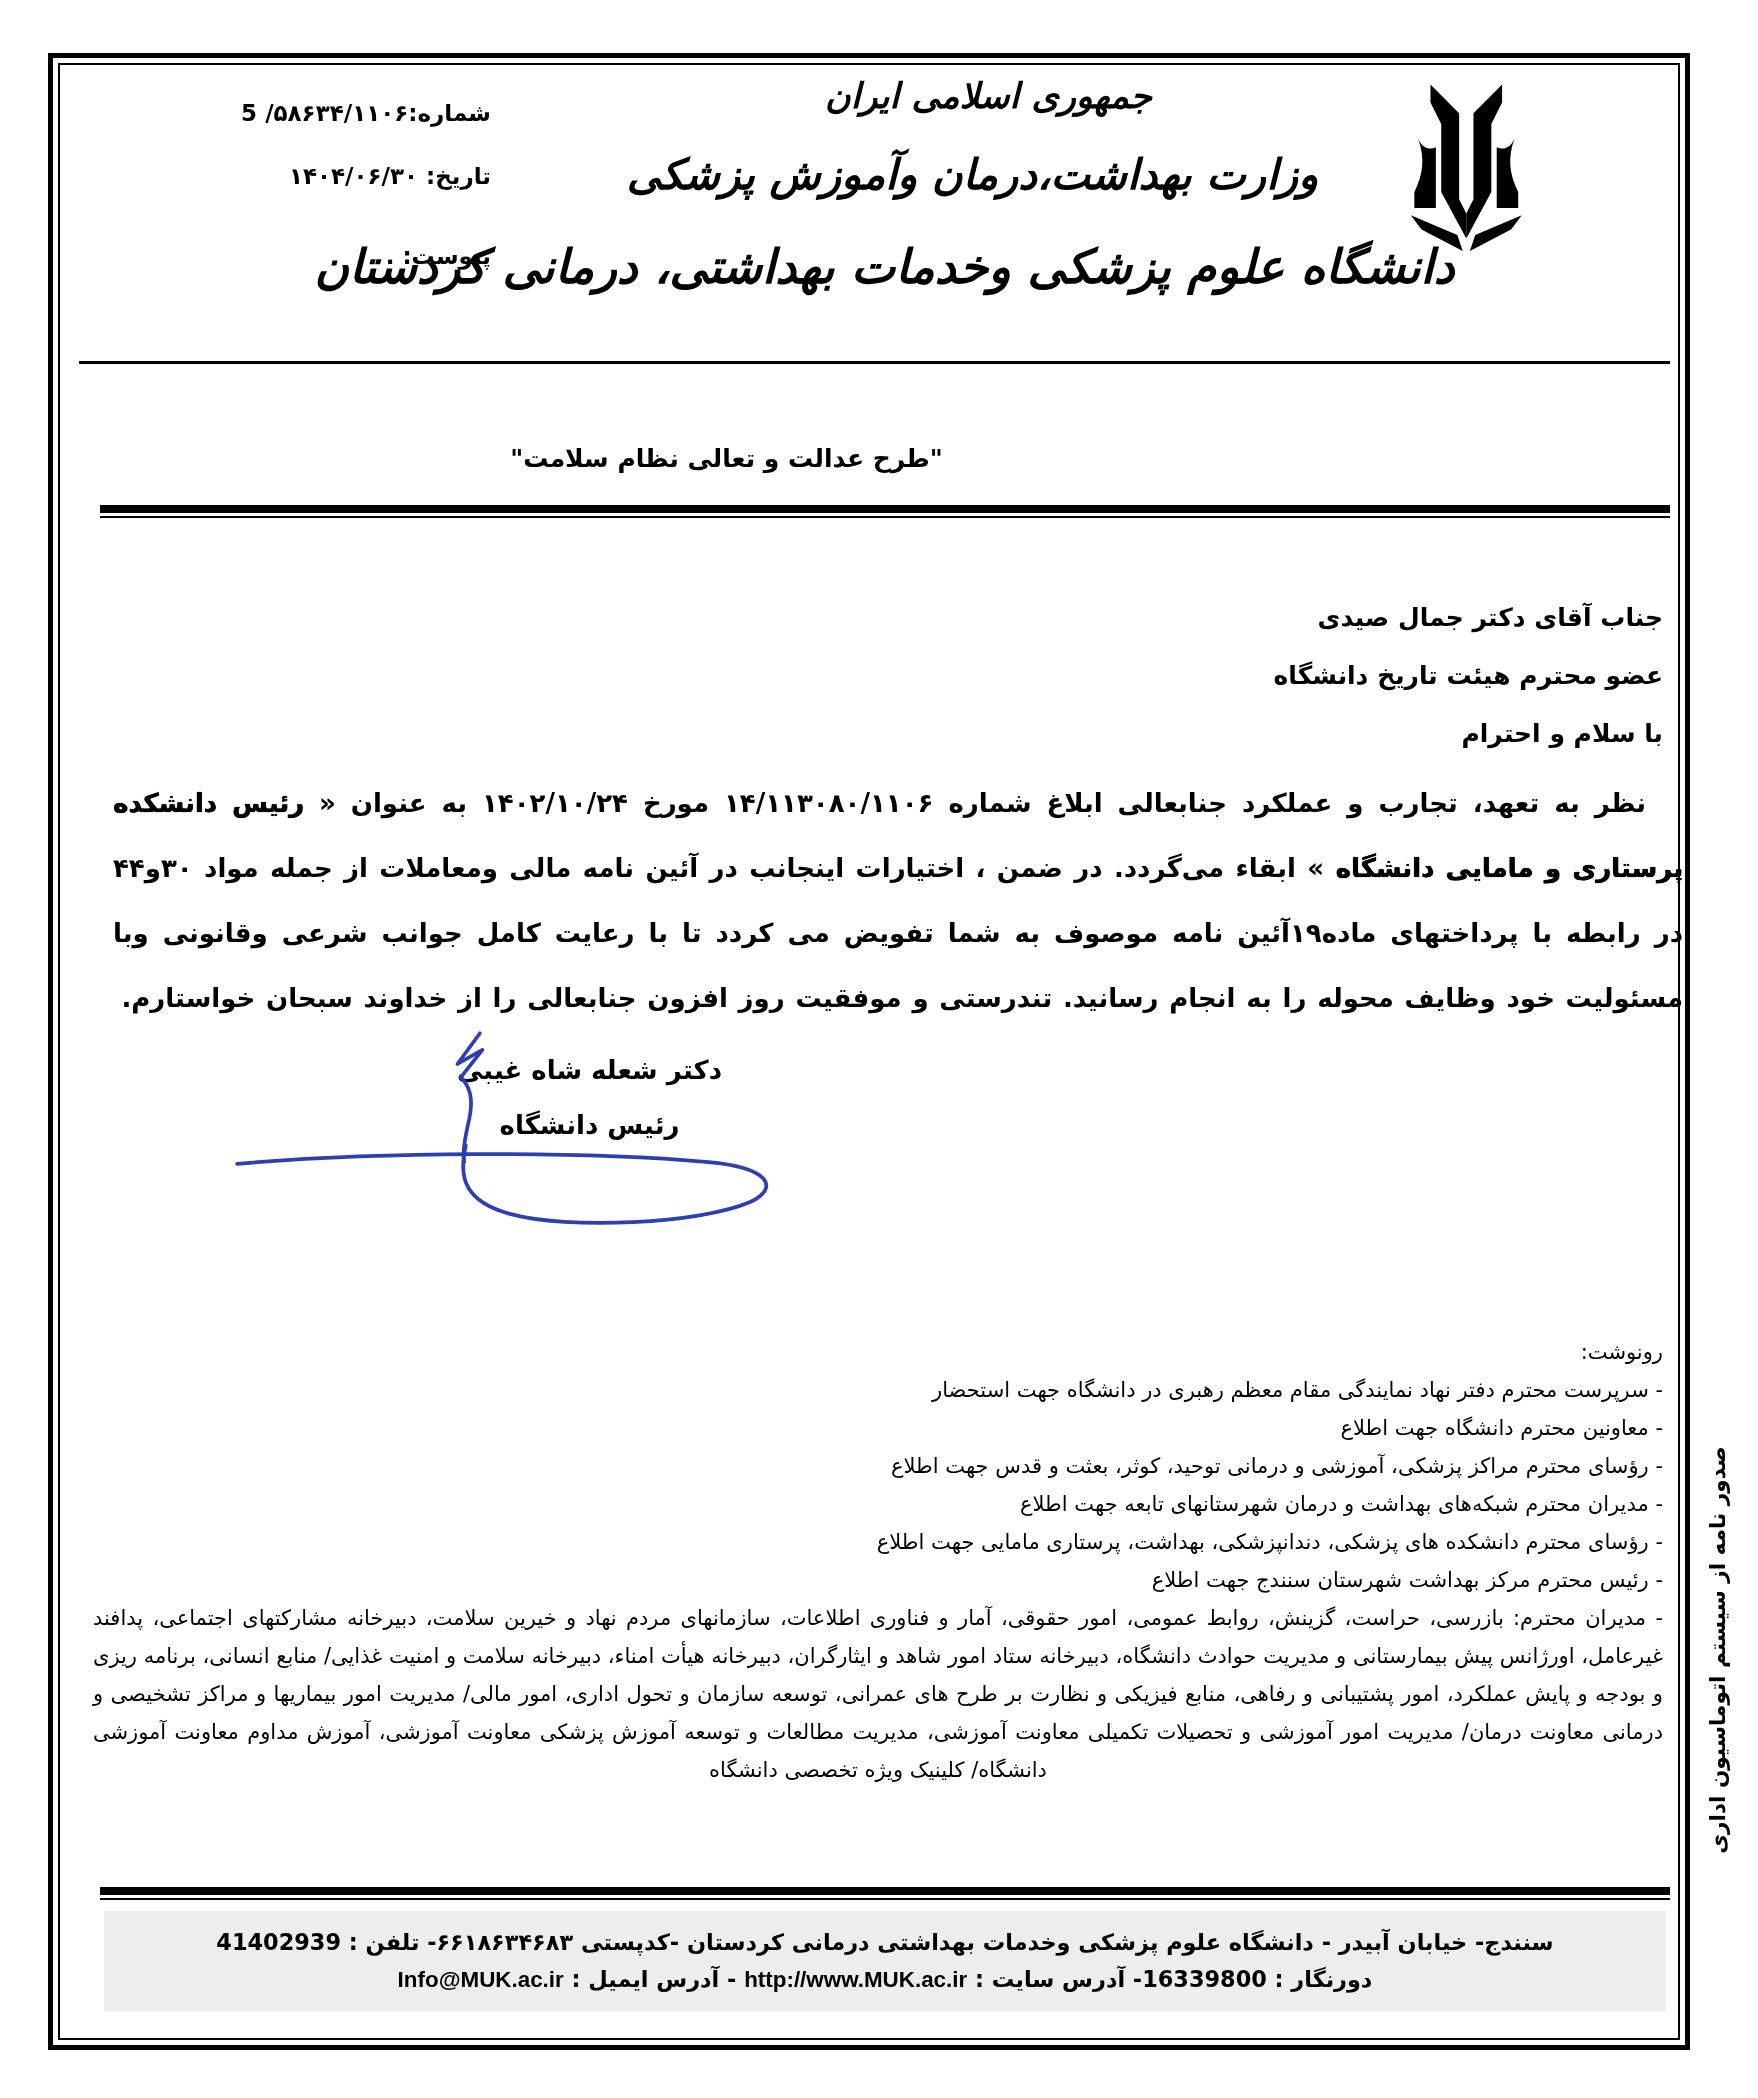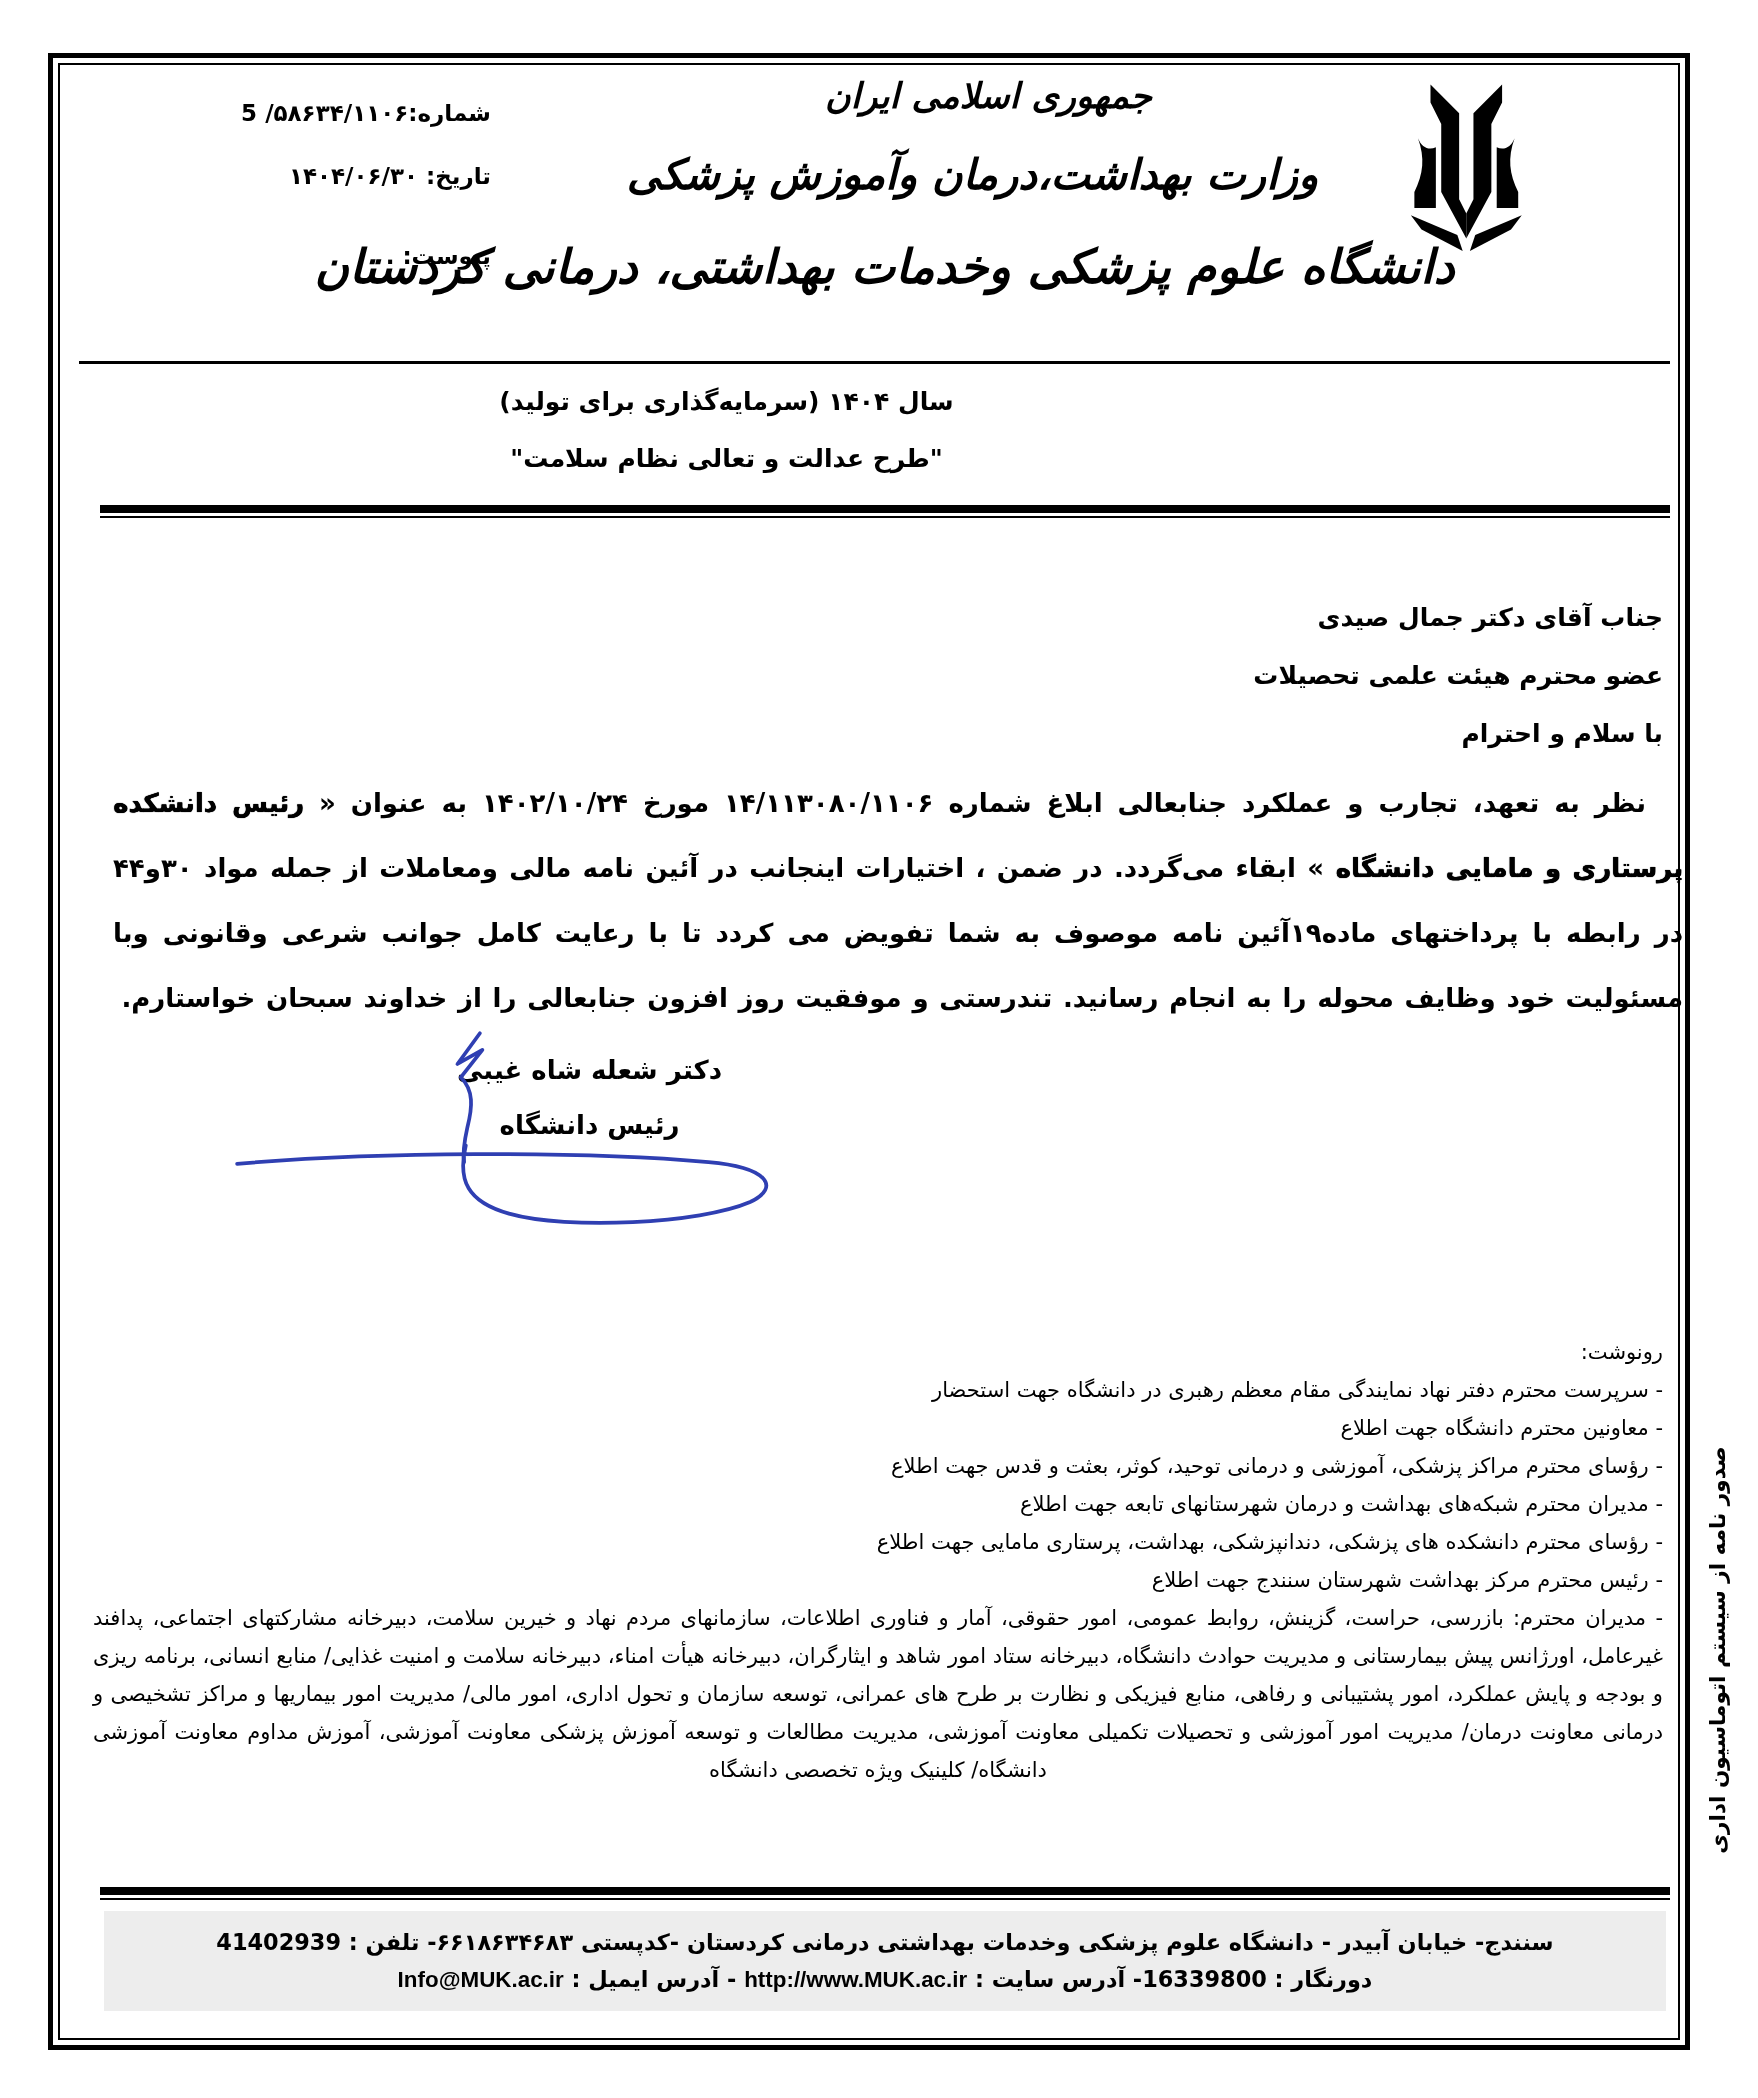--- a/index.html
+++ b/index.html
@@ -58,27 +58,26 @@
         <path d="M24,32 C28,43 27,52 22,62 L22,71 L34,71 L34,37 C30,39 26,37 24,32 Z"></path>
         <path d="M78,32 C74,43 75,52 80,62 L80,71 L68,71 L68,37 C72,39 76,37 78,32 Z"></path>
         <path d="M20,75 L46,86 L49,95 L26,83 Z"></path>
         <path d="M82,75 L56,86 L53,95 L76,83 Z"></path>
       </g>
     </svg>
   </div>
 
   <div class="rule-thin" style="left:79px;top:361px;width:1591px;"></div>
 
-  <div class="abs slogan" style="top:387px;">سال ۱۴۰۴ (سرمایه‌گذاری برای تولید)</div>
   <div class="abs slogan" style="top:444px;">"طرح عدالت و تعالی نظام سلامت"</div>
 
   <div class="rule-thick" style="left:100px;top:505px;width:1570px;"></div>
 
   <div class="abs rtl recipient" style="left:93px;top:603px;width:1570px;">جناب آقای دکتر جمال صیدی</div>
-  <div class="abs rtl recipient" style="left:93px;top:661px;width:1570px;">عضو محترم هیئت علمی تحصیلات</div>
+  <div class="abs rtl recipient" style="left:93px;top:661px;width:1570px;">عضو محترم هیئت تاریخ دانشگاه</div>
   <div class="abs rtl recipient" style="left:93px;top:719px;width:1570px;">با سلام و احترام</div>
 
   <div class="abs rtl bodytext" style="left:93px;top:771px;width:1570px;"><span>نظر به تعهد، تجارب و عملکرد جنابعالی ابلاغ شماره ۱۴/۱۱۳۰۸۰/۱۱۰۶ مورخ ۱۴۰۲/۱۰/۲۴ به عنوان « </span><span class="xbold">رئیس دانشکده پرستاری و مامایی دانشگاه</span><span> » ابقاء می‌گردد. در ضمن ، اختیارات اینجانب در آئین نامه مالی ومعاملات از جمله مواد ۳۰و۴۴ در رابطه با پرداختهای ماده۱۹آئین نامه موصوف به شما تفویض می کردد تا با رعایت کامل جوانب شرعی  وقانونی وبا مسئولیت خود وظایف محوله را به انجام رسانید. تندرستی و موفقیت روز افزون جنابعالی را از خداوند سبحان خواستارم.</span></div>
 
   <div class="abs sig-name" style="left:382px;top:1043px;width:415px;">دکتر شعله شاه غیبی</div>
   <div class="abs sig-name" style="left:382px;top:1098px;width:415px;">رئیس دانشگاه</div>
   <div class="abs" style="left:218px;top:1020px;width:582px;height:226px;">
     <svg viewBox="0 0 700 270" width="582" height="226" aria-hidden="true">
       <g fill="none" stroke="#2f3fb2" stroke-width="4.5" stroke-linecap="round" stroke-linejoin="round">
         <path d="M315,15 L288,52 L318,35 L292,68 C308,84 306,104 300,128 C296,146 294,158 296,170"></path>

